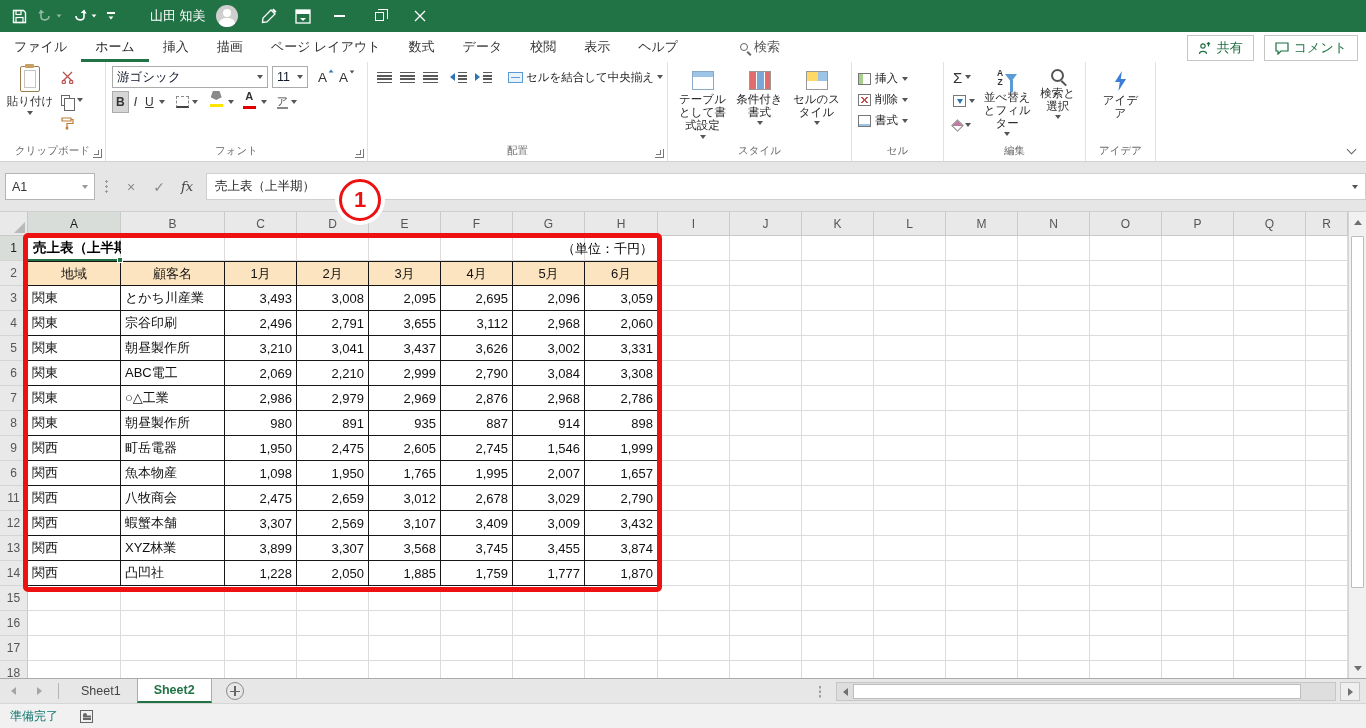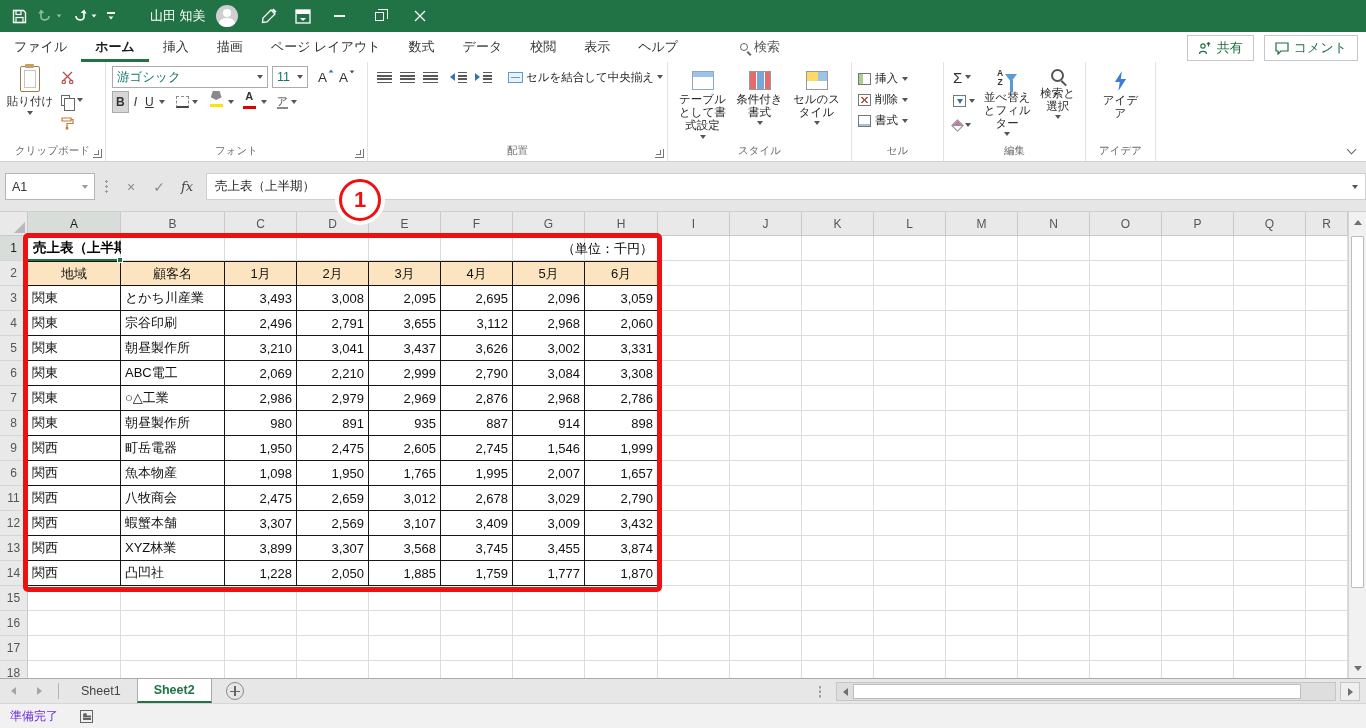--- a/index.html
+++ b/index.html
@@ -23,21 +23,21 @@
   .min-glyph{width:11px;height:1.5px;background:#fff}
   .restore-glyph{width:9px;height:9px;border:1.2px solid #fff;position:relative;background:var(--green,#217346)}
   .restore-glyph::before{content:"";position:absolute;left:2px;top:-4px;width:9px;height:9px;border:1.2px solid #fff;border-bottom:none;border-left:none}
   .caret-line{display:flex;flex-direction:column;align-items:center;gap:2px}
   .caret-line i{display:block;width:8px;height:1.5px;background:#fff}
   .cvw{width:0;height:0;border-left:3.5px solid transparent;border-right:3.5px solid transparent;border-top:4px solid #fff;display:inline-block}
 
   
   .tabrow{height:30px;background:#fff;display:flex;align-items:center;flex:0 0 auto;position:relative}
   .rtab{padding:0 14px;height:30px;display:flex;align-items:center;font-size:13px;color:#333;cursor:pointer;white-space:nowrap}
-  .rtab.active{font-weight:bold;color:#1d1d1d;border-bottom:3px solid var(--green,#217346);padding-top:3px}
+  .rtab.active{font-weight:normal;color:#1d1d1d;border-bottom:3px solid var(--green,#217346);padding-top:3px}
   .searchbox{display:flex;align-items:center;gap:6px;margin-left:48px;color:#555;font-size:13px;cursor:pointer}
   .mag{width:8px;height:8px;border:1.5px solid #666;border-radius:50%;position:relative;display:inline-block}
   .mag::after{content:"";position:absolute;left:7px;top:7px;width:5px;height:1.5px;background:#666;transform:rotate(45deg);transform-origin:left top}
   .tr-right{position:absolute;right:8px;top:3px;display:flex;gap:10px}
   .pillbtn{display:flex;align-items:center;gap:5px;border:1px solid #c6c6c6;background:#fff;color:#1d6f42;padding:3px 10px;font-size:13px;cursor:pointer}
 
   
   .ribbon{height:100px;background:#fff;border-bottom:1px solid #d2d2d2;display:flex;flex:0 0 auto;position:relative}
   .rgroup{position:relative;display:flex;flex-direction:column;border-right:1px solid #e2e2e2;flex:0 0 auto}
   .gc{flex:1;display:flex;padding:4px 6px 0 6px}
@@ -53,21 +53,21 @@
   
   .paste{width:48px;display:flex;flex-direction:column;align-items:center;gap:2px;cursor:pointer;font-size:11.5px}
   .ic-clip{width:20px;height:26px;border:1.5px solid #9c7b4a;border-radius:2px;background:#fff;position:relative}
   .ic-clip::before{content:"";position:absolute;top:-3px;left:4px;width:9px;height:4px;background:#c9a063;border-radius:1px}
   .ic-clip::after{content:"";position:absolute;top:3px;left:3px;right:3px;bottom:3px;border:1px solid #c5c5c5;background:#fff}
   .smallcol{display:flex;flex-direction:column;justify-content:flex-start;gap:1px;margin-left:4px}
   .ic-copy{width:9px;height:11px;border:1px solid #666;background:#fff;position:relative;display:inline-block}
   .ic-copy::after{content:"";position:absolute;left:2px;top:2px;width:9px;height:11px;border:1px solid #666;background:#fff}
 
   
-  .fontbox,.sizebox,.numbox{height:22px;border:1px solid #ababab;background:#fff;display:flex;align-items:center;justify-content:space-between;padding:0 4px;font-size:12.5px;color:#0f766e;cursor:pointer}
+  .fontbox,.sizebox,.numbox{height:22px;border:1px solid #ababab;background:#fff;display:flex;align-items:center;justify-content:space-between;padding:0 4px;font-size:12.5px;color:#0f172a;cursor:pointer}
   .fontbox{width:156px}
   .sizebox{width:36px;margin-left:4px}
   .fbtnletter{font-size:13.5px;color:#333;padding:0 4px;cursor:pointer;position:relative}
   .supcv{position:absolute;top:-2px;right:-2px;transform:scale(.8)}
   .bld{font-weight:bold}.itl{font-style:italic}.und{text-decoration:underline}
   .ic-borders{width:13px;height:12px;border:1px dashed #8a8a8a;border-bottom:2px solid #444;display:inline-block}
   .colorbtn{display:inline-flex;flex-direction:column;align-items:center;line-height:1;cursor:pointer}
   .cbar{width:13px;height:3px;margin-top:1px}
   .ic-bucket{width:11px;height:9px;background:#8a8a8a;clip-path:polygon(20% 0,80% 0,100% 70%,50% 100%,0 70%)}
 
@@ -165,21 +165,21 @@
   .addsheet{width:18px;height:18px;border:1px solid #8a8a8a;border-radius:50%;align-self:center;margin-left:14px;position:relative;cursor:pointer}
   .addsheet::before{content:"";position:absolute;left:3px;top:7.5px;width:10px;height:1.5px;background:#666}
   .addsheet::after{content:"";position:absolute;left:7.5px;top:3px;width:1.5px;height:10px;background:#666}
   .hgrip{position:absolute;left:818px;top:6px;width:4px;height:13px;background:radial-gradient(circle,#9a9a9a 1px,transparent 1.2px);background-size:4px 4.5px}
   .hscroll{position:absolute;left:836px;top:3px;height:19px;width:500px;background:#dedede;border:1px solid #c6c6c6;display:flex;align-items:center}
   .hs-arrow{width:16px;height:100%;display:flex;align-items:center;justify-content:center;cursor:pointer}
   .hs-thumb{height:15px;flex:0 0 448px;background:#fff;border:1px solid #bdbdbd;cursor:pointer}
   .hs-right{position:absolute;right:6px;top:3px;width:20px;height:19px;background:#efefef;border:1px solid #c6c6c6;display:flex;align-items:center;justify-content:center;cursor:pointer}
 
   
-  .statusbar{height:25px;background:#f1f1f1;border-top:1px solid #d6d6d6;display:flex;align-items:center;flex:0 0 auto;font-size:12px;color:#6d28d9;position:relative}
+  .statusbar{height:25px;background:#f1f1f1;border-top:1px solid #d6d6d6;display:flex;align-items:center;flex:0 0 auto;font-size:12px;color:#0f766e;position:relative}
   .sb-ready{margin-left:10px}
   .ic-access{width:13px;height:13px;border:1px solid #666;margin-left:22px;position:relative}
   .ic-access::before{content:"";position:absolute;left:2px;top:2px;width:4px;height:4px;border-radius:50%;background:#666}
   .ic-access::after{content:"";position:absolute;left:2px;bottom:2px;width:8px;height:1.5px;background:#666;box-shadow:0 -2.5px 0 #666}
   .sb-right{position:absolute;right:8px;top:0;height:24px;display:flex;align-items:center;gap:4px}
   .vbtn{width:27px;height:20px;display:flex;align-items:center;justify-content:center;cursor:pointer}
   .vbtn.active{background:#cdcdcd}
   .ic-grid{width:12px;height:11px;border:1px solid #555;background:
     repeating-linear-gradient(90deg,transparent 0 3px,#555 3px 4px),
     repeating-linear-gradient(0deg,transparent 0 3px,#555 3px 4px)}

